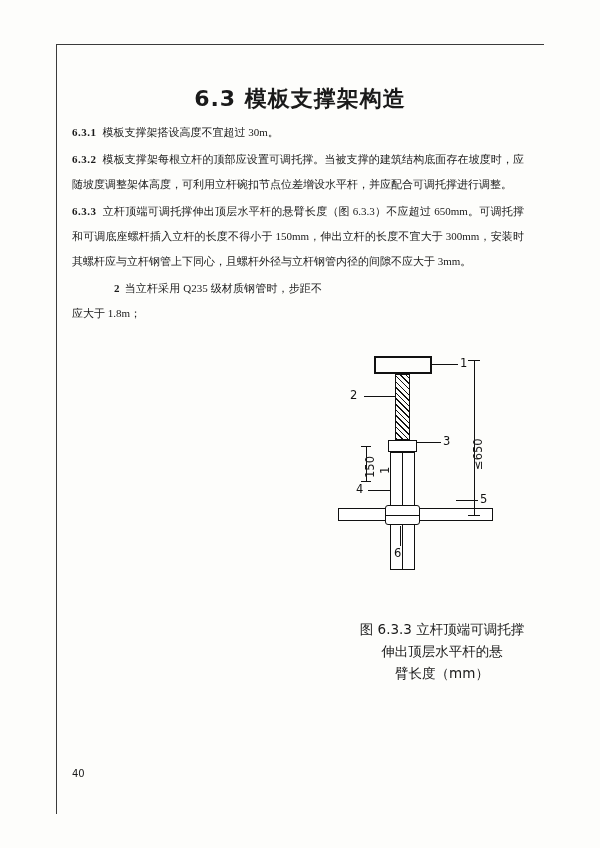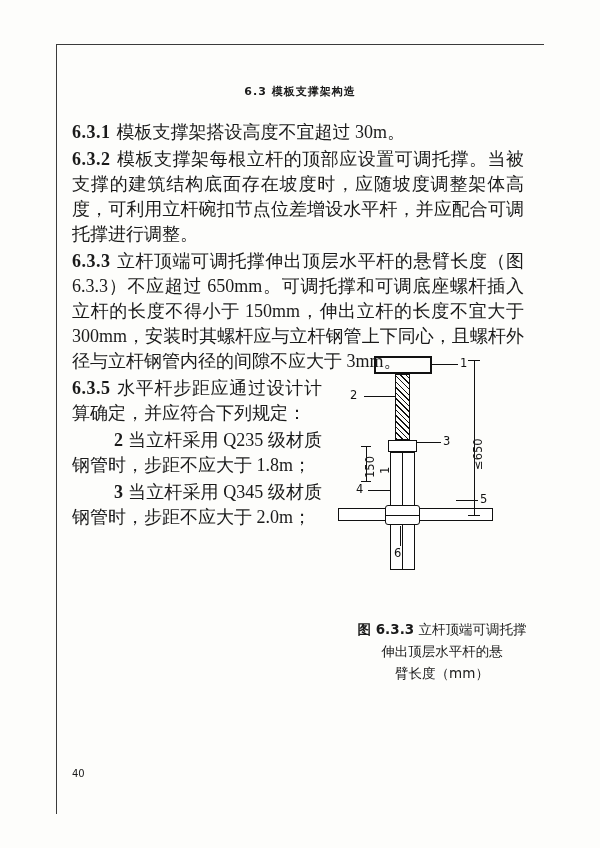--- a/index.html
+++ b/index.html
@@ -37,34 +37,34 @@
     width: 1px;
     height: 770px;
     background: #3b3b3b;
   }
   .section-title {
     position: absolute;
     left: 56px;
     top: 84px;
     width: 488px;
     text-align: center;
-    font-size: 11px;
+    font-size: 22px;
     font-weight: bold;
     letter-spacing: 1px;
     font-family: "DejaVu Sans", sans-serif;
   }
   .col-left {
     position: absolute;
     left: 72px;
     top: 120px;
     width: 452px;
   }
   p.body {
     margin: 0 0 2px 0;
-    font-size: 18px;
+    font-size: 11px;
     line-height: 25px;
     text-align: justify;
     text-justify: inter-ideograph;
   }
   p.narrow {
     width: 250px;
   }
   .num {
     font-weight: bold;
     letter-spacing: 0.5px;
@@ -90,21 +90,21 @@
     width: 208px;
     height: 260px;
   }
   .fig-caption {
     margin-top: 8px;
     font-size: 13.5px;
     line-height: 22px;
     text-align: center;
     font-family: "DejaVu Sans", sans-serif;
   }
-  .fig-caption .t1 { font-weight: bold; }
+  .fig-caption .t1 { font-weight: normal; }
   .fig-legend {
     margin-top: 4px;
     font-size: 12.5px;
     line-height: 20px;
     text-align: center;
   }
   .page-number {
     position: absolute;
     left: 72px;
     top: 768px;
@@ -162,32 +162,26 @@
 
     <p class="body">
       <span class="num">6.3.2</span><span>模板支撑架每根立杆的顶部应设置可调托撑。当被支撑的建筑结构底面存在坡度时，应随坡度调整架体高度，可利用立杆碗扣节点位差增设水平杆，并应配合可调托撑进行调整。</span>
     </p>
 
     <p class="body">
       <span class="num">6.3.3</span><span>立杆顶端可调托撑伸出顶层水平杆的悬臂长度（图 6.3.3）不应超过 650mm。可调托撑和可调底座螺杆插入立杆的长度不得小于 150mm，伸出立杆的长度不宜大于 300mm，安装时其螺杆应与立杆钢管上下同心，且螺杆外径与立杆钢管内径的间隙不应大于 3mm。</span>
     </p>
 
 
-    <p class="body narrow">
-      <span class="num">6.3.5</span><span>水平杆步距应通过设计计算确定，并应符合下列规定：</span>
-    </p>
 
 
     <p class="body narrow">
       <span class="indent2"></span><span class="itemnum">2</span><span>当立杆采用 Q235 级材质钢管时，步距不应大于 1.8m；</span>
     </p>
 
-    <p class="body narrow">
-      <span class="indent2"></span><span class="itemnum">3</span><span>当立杆采用 Q345 级材质钢管时，步距不应大于 2.0m；</span>
-    </p>
 
 
 
   </div>
 
   <div class="figure">
     <div class="fig-canvas">
 
       <div class="ln hz" style="left:36px; top:6px; width:58px; height:2px;"></div>
       <div class="ln vt" style="left:36px; top:6px; height:18px; width:2px;"></div>

